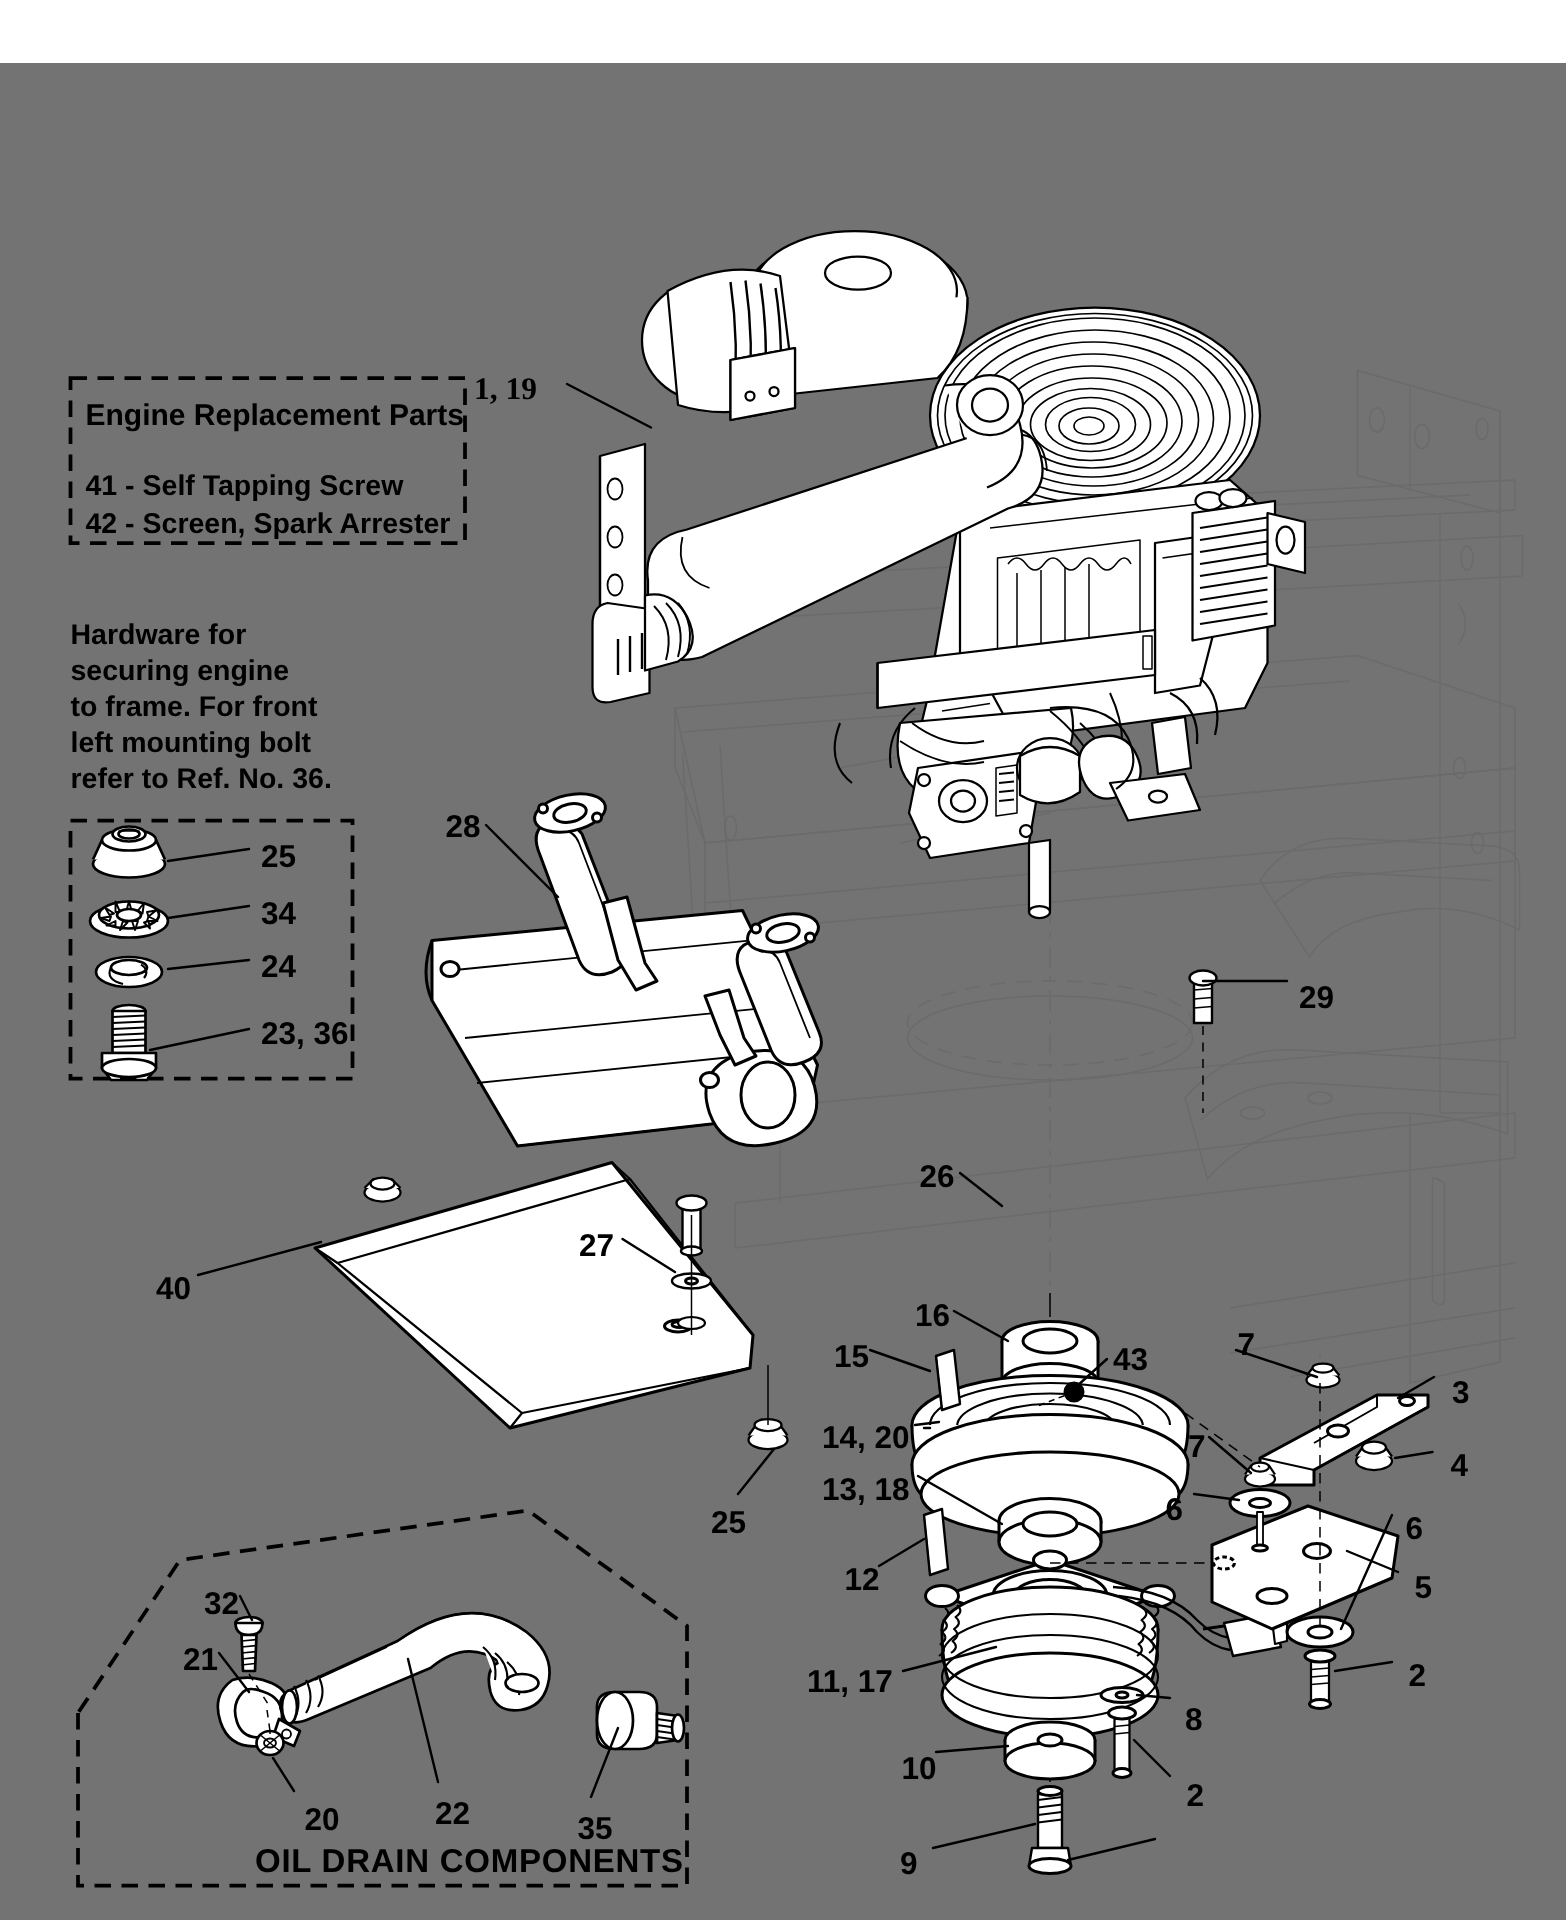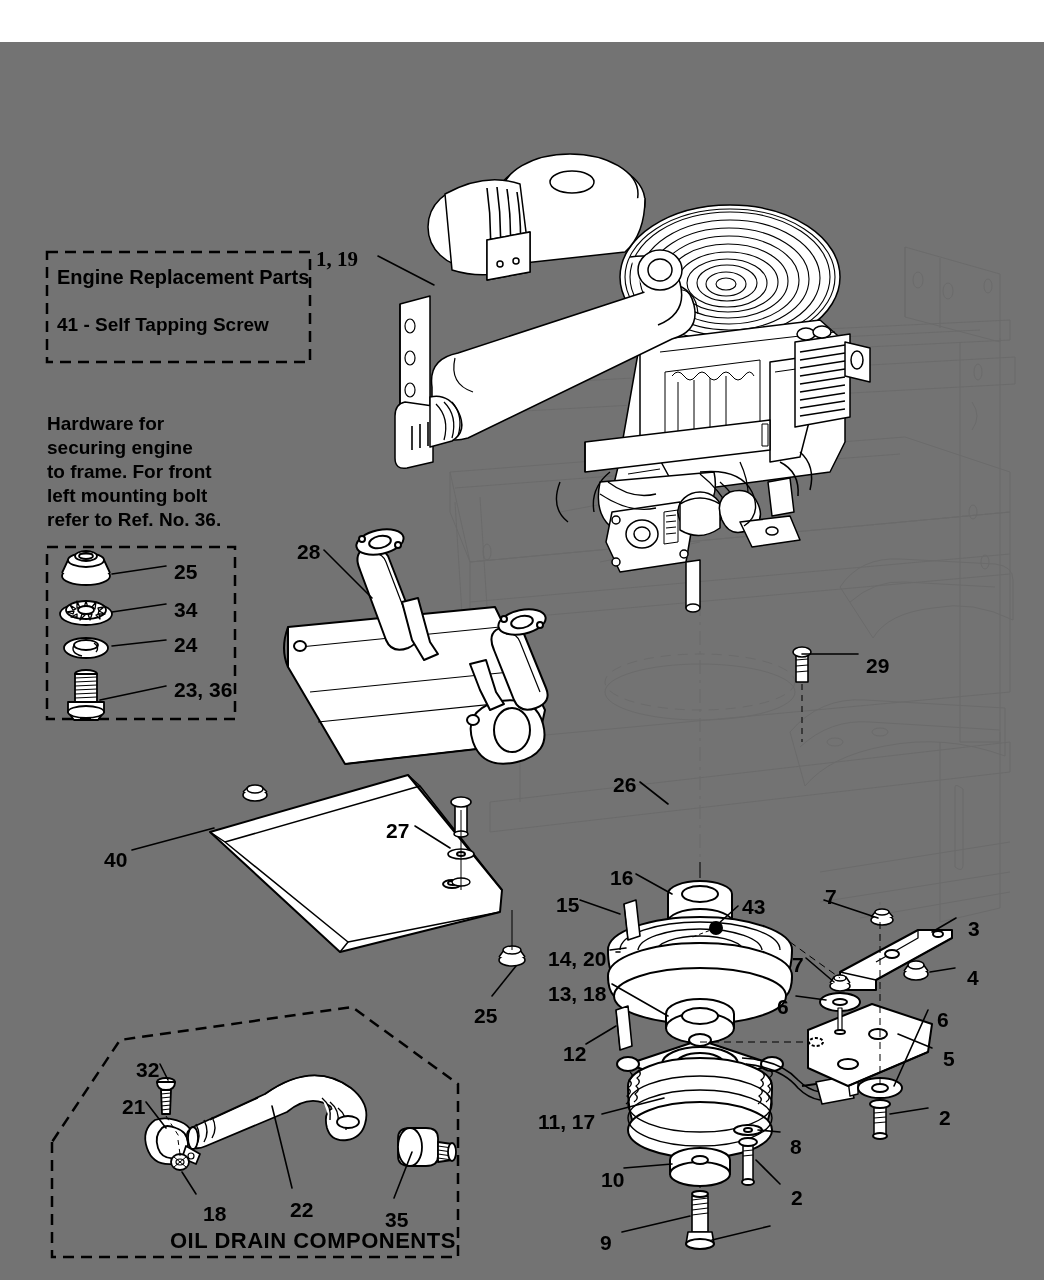--- a/index.html
+++ b/index.html
@@ -689,20 +689,21 @@
   <svg class="layer" viewBox="0 0 1044 1280">
     <g fill="none" stroke="#000" stroke-width="2.5" stroke-dasharray="11 7">
       <rect x="47" y="210" width="263" height="110"></rect>
       <rect x="47" y="505" width="188" height="172"></rect>
       <path d="M52 1100 L52 1215 L458 1215 L458 1042 L352 965 L120 998 Z"></path>
     </g>
   </svg>
 
   <div class="boxtext" style="left:57px;top:224px;font-size:20px;">Engine Replacement Parts</div>
   <div class="boxtext" style="left:57px;top:272px;">41 - Self Tapping Screw</div>
+  <div class="boxtext" style="left:57px;top:297px;">42 - Screen, Spark Arrester</div>
 
   <div class="noteline" style="left:47px;top:371px;">Hardware for</div>
   <div class="noteline" style="left:47px;top:395px;">securing engine</div>
   <div class="noteline" style="left:47px;top:419px;">to frame.  For front</div>
   <div class="noteline" style="left:47px;top:443px;">left mounting bolt</div>
   <div class="noteline" style="left:47px;top:467px;">refer to Ref. No. 36.</div>
 
   <div class="lbl l21" style="left:174px;top:518px;">25</div>
   <div class="lbl l21" style="left:174px;top:556px;">34</div>
   <div class="lbl l21" style="left:174px;top:591px;">24</div>
@@ -733,18 +734,18 @@
       <div class="lbl l21" style="left: 825px; top: 843px;">7</div>
       <div class="lbl l21" style="left: 792px; top: 911px;">7</div>
       <div class="lbl l21" style="left: 777px; top: 953px;">6</div>
       <div class="lbl l21" style="left: 937px; top: 966px;">6</div>
       <div class="lbl l21" style="left: 968px; top: 875px;">3</div>
       <div class="lbl l21" style="left: 967px; top: 924px;">4</div>
       <div class="lbl l21" style="left: 943px; top: 1005px;">5</div>
       <div class="lbl l21" style="left: 939px; top: 1064px;">2</div>
       <div class="lbl l21" style="left: 136px; top: 1016px;">32</div>
       <div class="lbl l21" style="left: 122px; top: 1053px;">21</div>
-      <div class="lbl l21" style="left: 203px; top: 1160px;">18</div>
+      <div class="lbl l21" style="left: 203px; top: 1160px;">20</div>
       <div class="lbl l21" style="left: 290px; top: 1156px;">22</div>
       <div class="lbl l21" style="left: 385px; top: 1166px; text-align: center;">35</div>
     </div>
 
 </div>
 
 </body></html>

